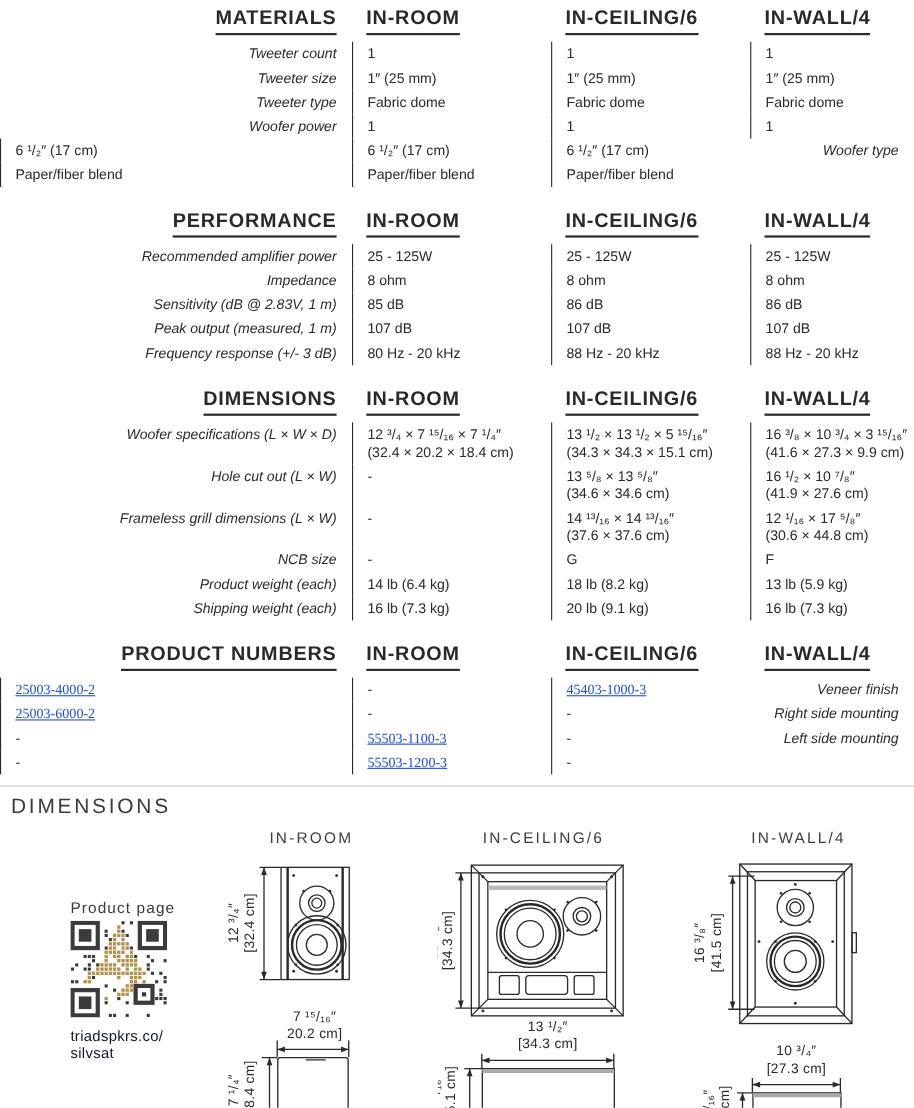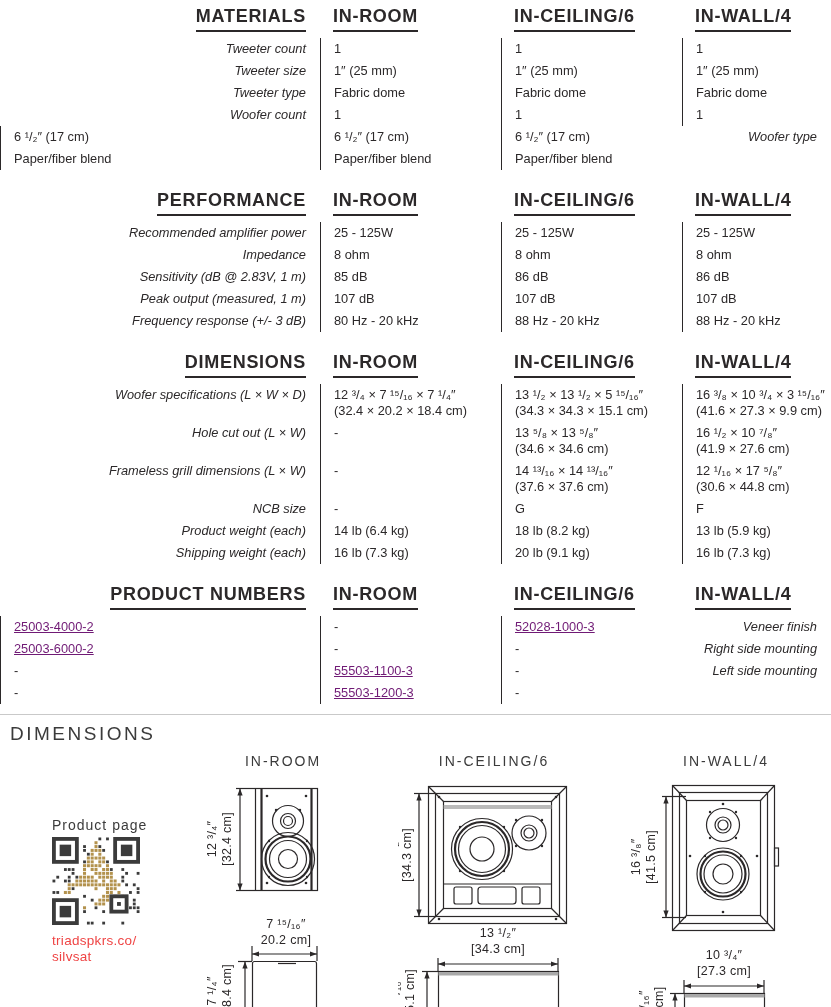--- a/index.html
+++ b/index.html
@@ -18,40 +18,40 @@
     align-items:stretch;
   }
   .section-grid + .section-grid { margin-top:20px; }
   .hcell { padding-bottom:6px; font-size:18px; font-weight:bold; letter-spacing:.04em; }
   .hcell.lab { text-align:right; padding-right:14px; }
   .hcell.val { padding-left:13px; }
   .hline { display:inline-block; border-bottom:2px solid #2b2829; padding-bottom:3px; }
   .cell { font-size:12.8px; line-height:16px; white-space:pre-line; }
   .cell.lab { text-align:right; padding:3px 14px 3px 0;font-style:italic; }
   .cell.val { border-left:1.5px solid #2b2829; padding:3px 0 3px 13px; }
-  a.plink { color:#701a75; text-decoration:underline; }
+  a.plink { color:#1d4ed8; text-decoration:underline;font-family:Liberation Serif, serif; }
 
   
   .rule { border:none; border-top:1px solid #c9c9c9; margin:10px 0 0 0; width:100%; }
   .dim-header {
     margin:8px 0 0 10px; font-size:19px; letter-spacing:2.5px;
     color:#3b3b3b; font-weight:400;
   }
   .drawings { position:relative; height:283px; margin-top:2px; }
   .draw-title {
     position:absolute; top:6px; text-align:center; font-size:14px;
     letter-spacing:2px; color:#3b3b3b;
   }
   #dt1 { left:203px; width:160px; }
   #dt2 { left:414px; width:160px; }
   #dt3 { left:646px; width:160px; }
 
-  .qr-block { position:absolute; left:52px; top:70px; width:130px; }
+  .qr-block { position:absolute; left:64px; top:70px; width:130px; }
   .qr-caption { font-size:14px; letter-spacing:1px; color:#3b3b3b; margin-bottom:4px; }
-  .qr-url { font-size:13.5px; color:#ef4444; line-height:16px; margin-top:4px; letter-spacing:.3px; }
+  .qr-url { font-size:13.5px; color:#0f172a; line-height:16px; margin-top:4px; letter-spacing:.3px; }
 
   svg { font-family:inherit; }
   .ln  { stroke:#2b2829; fill:none; stroke-width:1.2; }
   .thk { stroke:#2b2829; fill:none; stroke-width:2.2; }
   .fil { fill:#2b2829; stroke:none; }
   .gry { fill:#a9a9a9; stroke:none; }
   .dtx { font-size:12.5px; fill:#2b2829; letter-spacing:.3px; }
   .sv { position:absolute; }
   #sv1 { left:200px; top:28px; }
   #sv2 { left:398px; top:28px; }
@@ -73,21 +73,21 @@
         <div class="cell val">1</div>
         <div class="cell val">1</div>
         <div class="cell lab">Tweeter size</div>
         <div class="cell val">1″ (25 mm)</div>
         <div class="cell val">1″ (25 mm)</div>
         <div class="cell val">1″ (25 mm)</div>
         <div class="cell lab">Tweeter type</div>
         <div class="cell val">Fabric dome</div>
         <div class="cell val">Fabric dome</div>
         <div class="cell val">Fabric dome</div>
-        <div class="cell lab">Woofer count</div>
+        <div class="cell lab">Woofer power</div>
         <div class="cell val">1</div>
         <div class="cell val">1</div>
         <div class="cell val">1</div>
         <div class="cell val">6 ¹/₂″ (17 cm)</div>
         <div class="cell val">6 ¹/₂″ (17 cm)</div>
         <div class="cell val">6 ¹/₂″ (17 cm)</div>
         <div class="cell lab">Woofer type</div>
         <div class="cell val">Paper/fiber blend</div>
         <div class="cell val">Paper/fiber blend</div>
         <div class="cell val">Paper/fiber blend</div>
@@ -155,21 +155,21 @@
         <div class="cell val">20 lb (9.1 kg)</div>
         <div class="cell val">16 lb (7.3 kg)</div>
       </div>
       <div class="section-grid">
         <div class="hcell lab"><span class="hline">PRODUCT NUMBERS</span></div>
         <div class="hcell val"><span class="hline">IN-ROOM</span></div>
         <div class="hcell val"><span class="hline">IN-CEILING/6</span></div>
         <div class="hcell val"><span class="hline">IN-WALL/4</span></div>
         <div class="cell val"><a class="plink" href="#">25003-4000-2</a></div>
         <div class="cell val">-</div>
-        <div class="cell val"><a class="plink" href="#">52028-1000-3</a></div>
+        <div class="cell val"><a class="plink" href="#">45403-1000-3</a></div>
         <div class="cell lab">Veneer finish</div>
         <div class="cell val"><a class="plink" href="#">25003-6000-2</a></div>
         <div class="cell val">-</div>
         <div class="cell val">-</div>
         <div class="cell lab">Right side mounting</div>
         <div class="cell val">-</div>
         <div class="cell val"><a class="plink" href="#">55503-1100-3</a></div>
         <div class="cell val">-</div>
         <div class="cell lab">Left side mounting</div>
         <div class="cell val">-</div>

